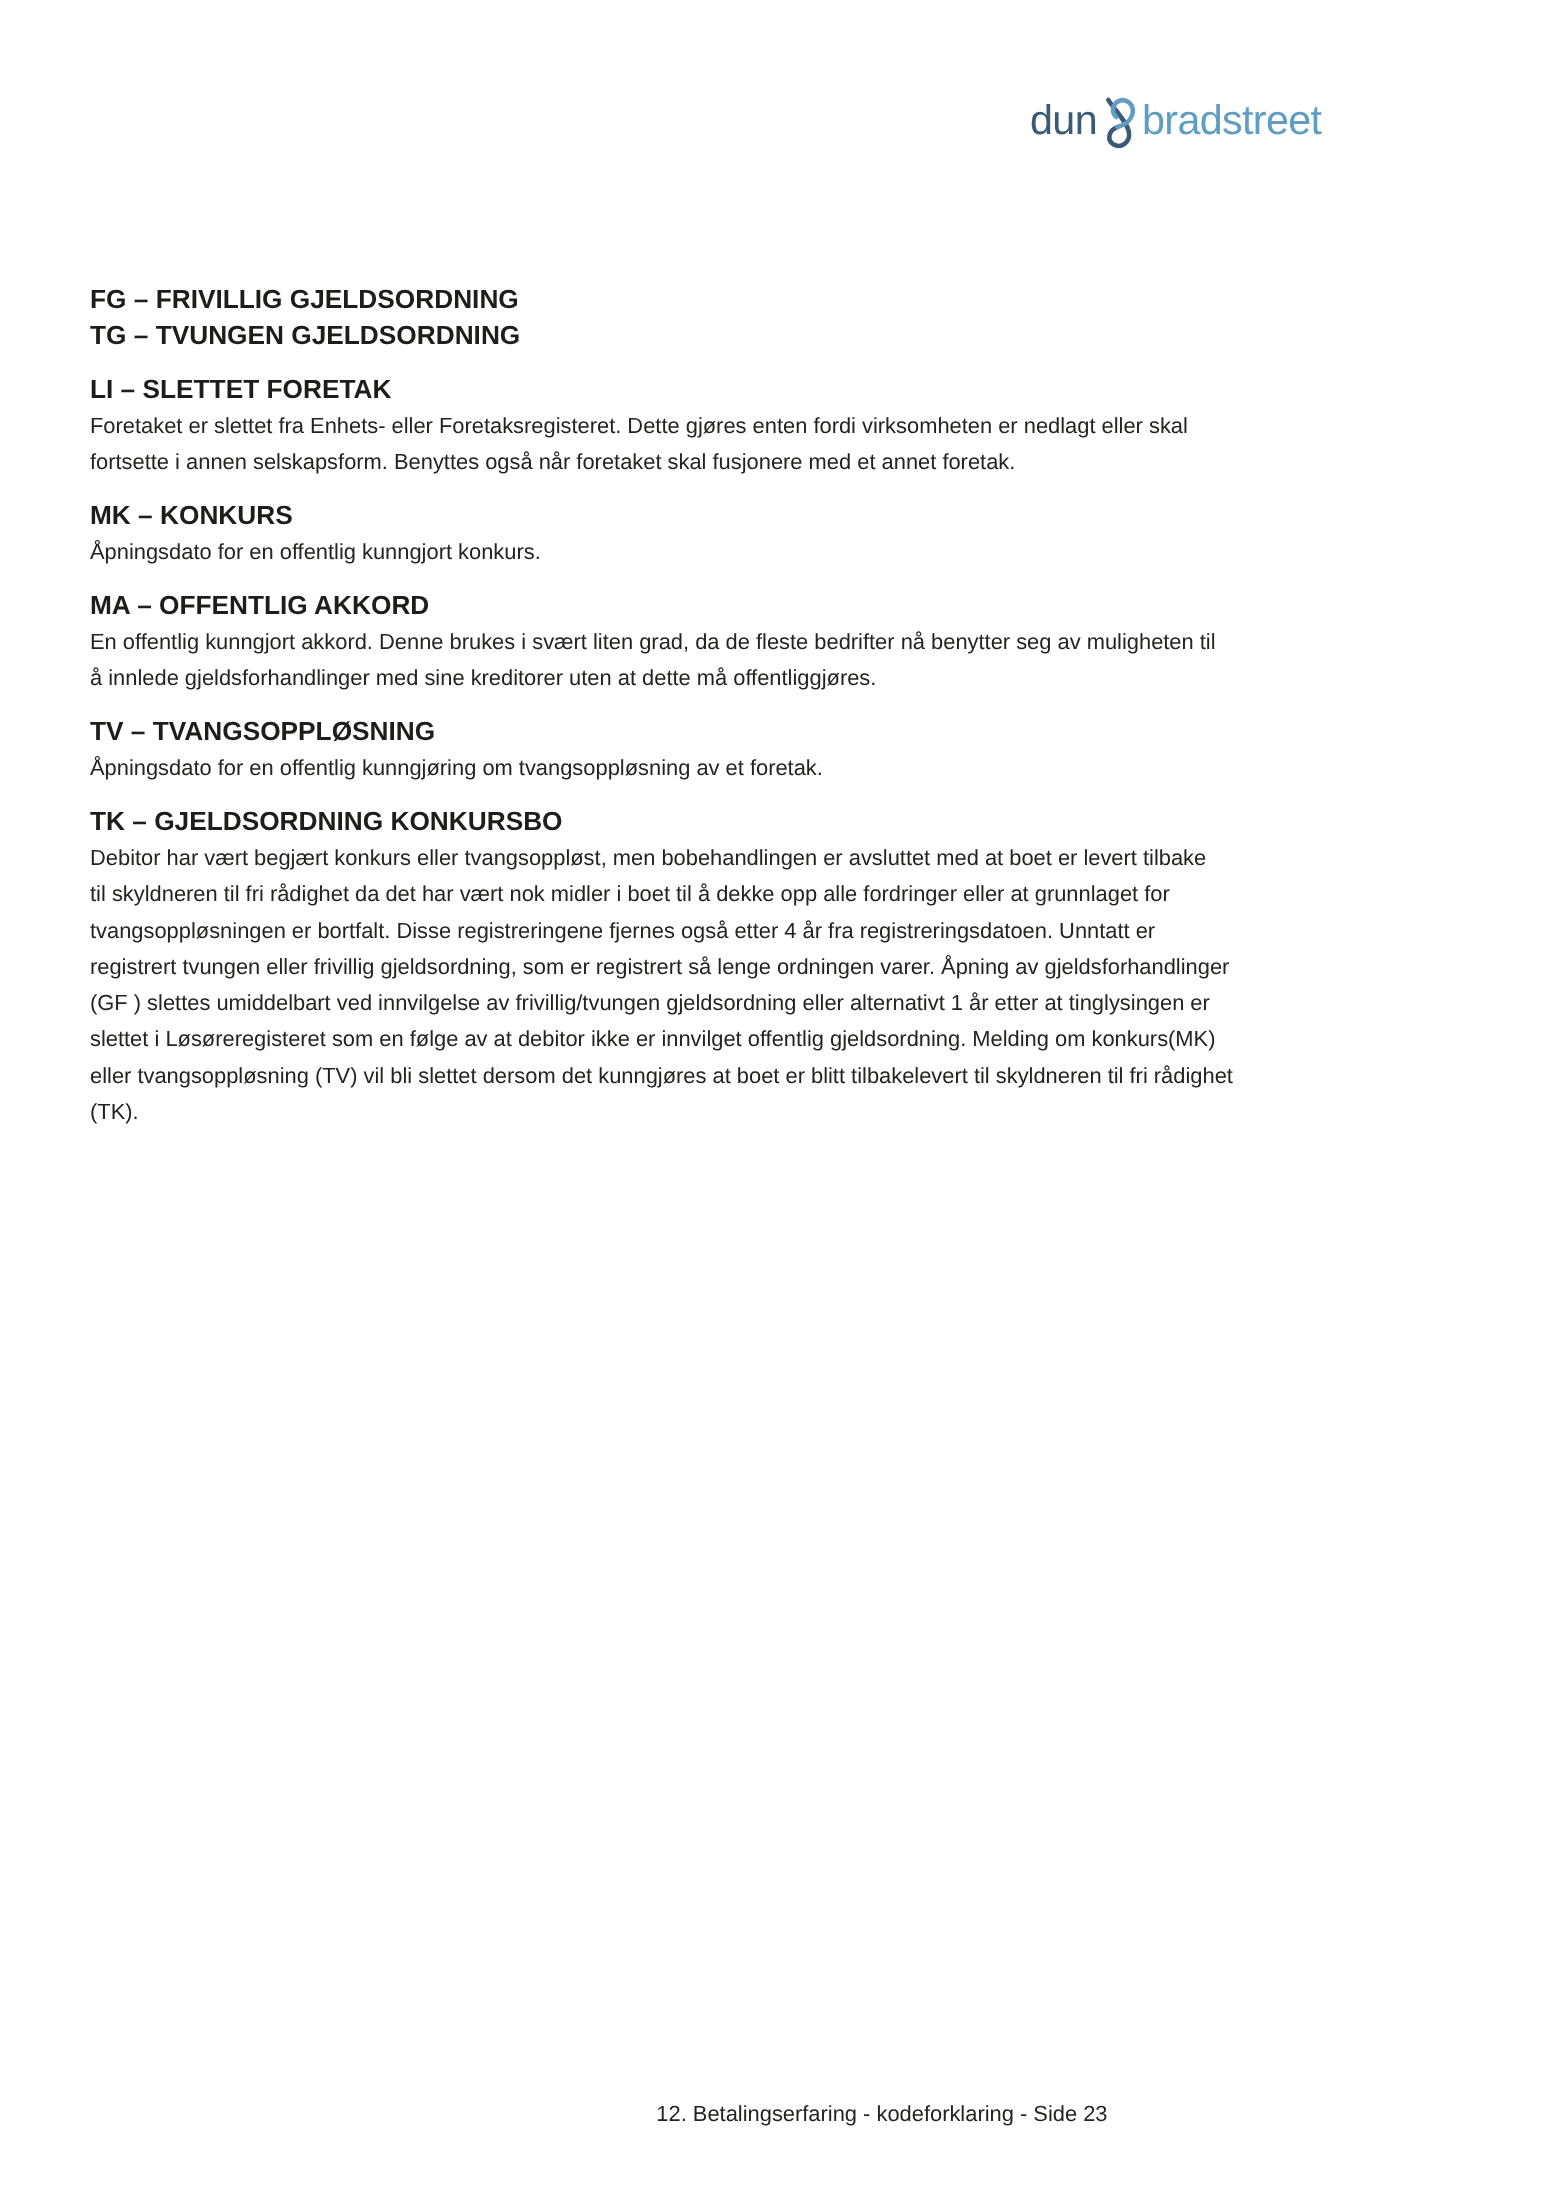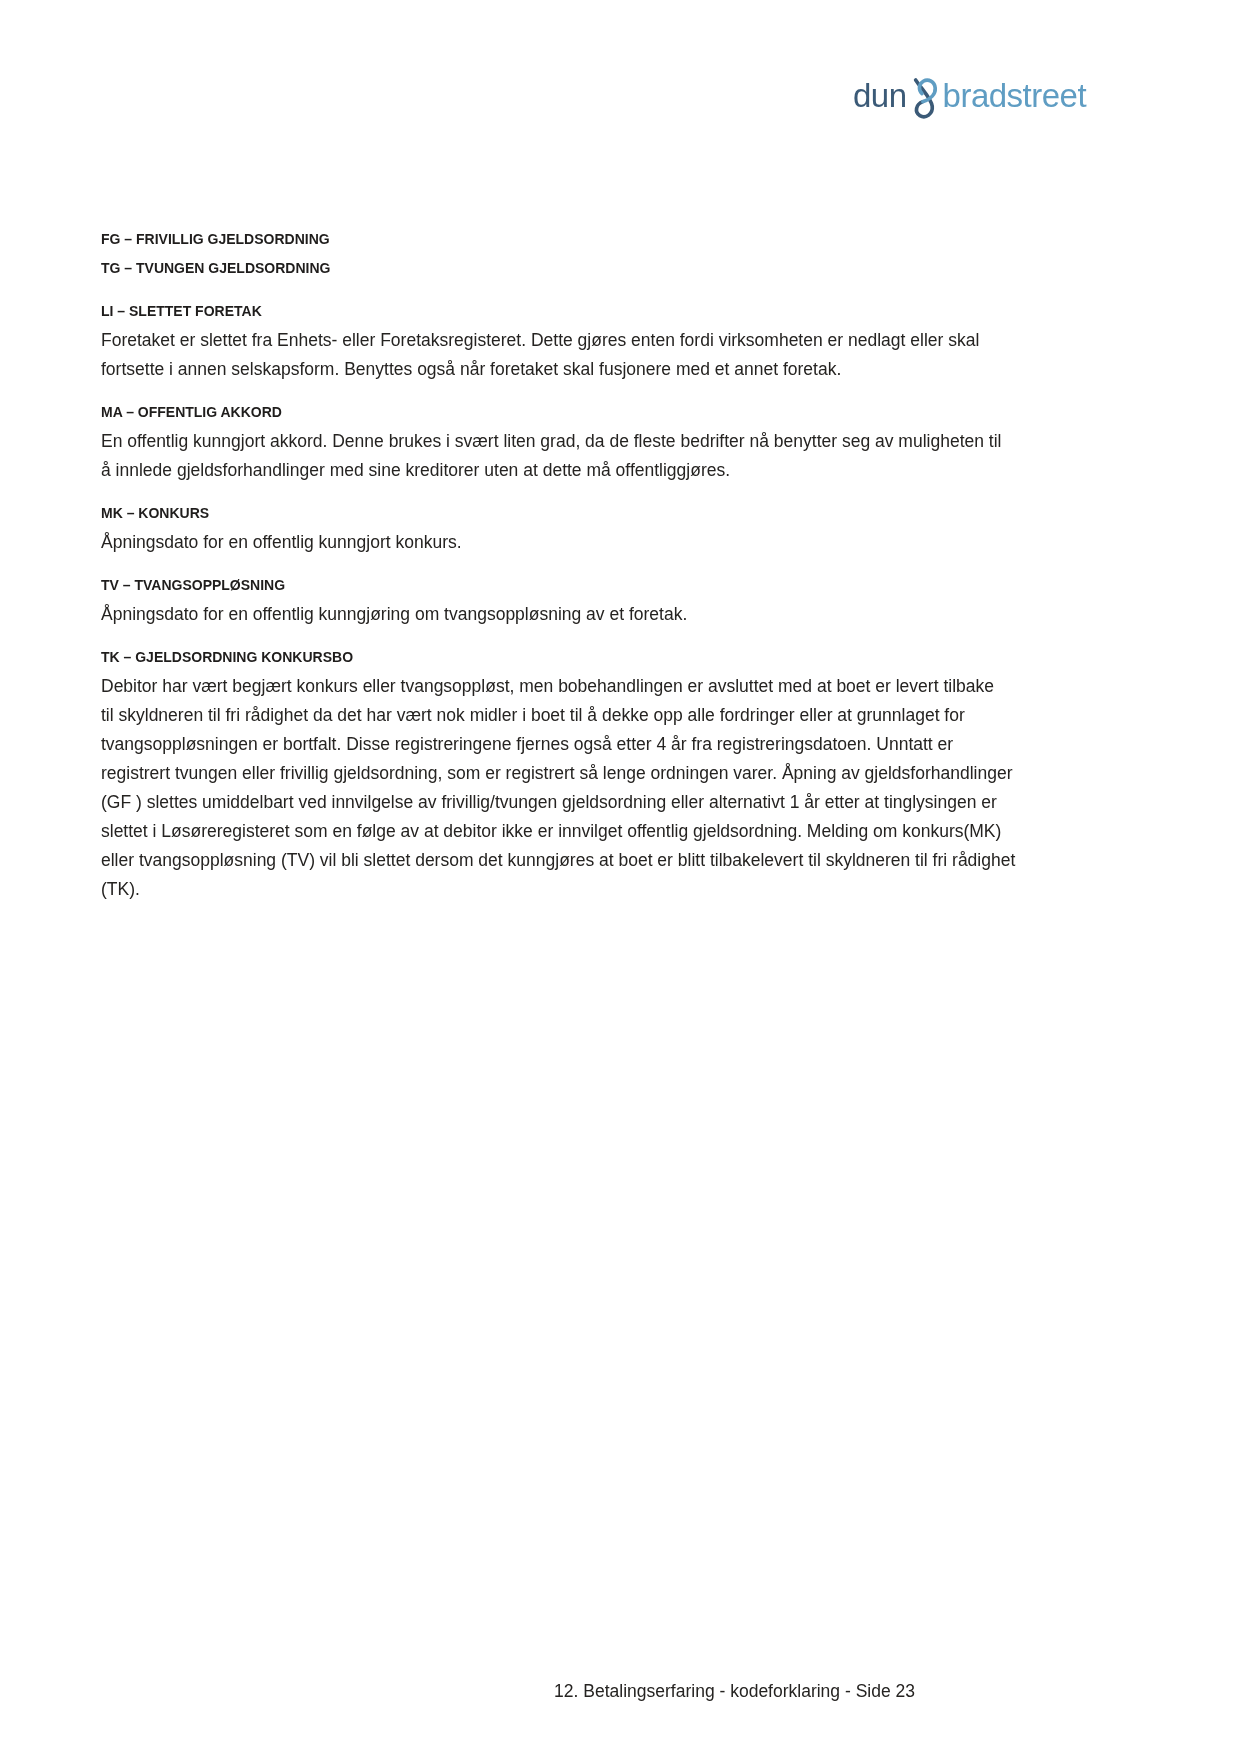--- a/index.html
+++ b/index.html
@@ -3,21 +3,20 @@
 <meta charset="utf-8">
 <style>
   html, body { margin: 0; padding: 0; background: #ffffff; }
   .page {
     position: relative;
     width: 1093px;
     height: 1754px;
     background: #ffffff;
     font-family: "Liberation Sans", sans-serif;
     overflow: hidden;
-    margin-left: 29px;
   }
   
   .logo {
     position: absolute;
     top: 76px;
     left: 824px;
     display: flex;
     align-items: flex-end;
     letter-spacing: -0.5px;
     font-size: 33px;
@@ -33,21 +32,21 @@
     left: 72px;
     top: 225px;
     width: 1105px;
     color: #252321;
     font-size: 17.5px;
     line-height: 29px;
   }
   .code-section + .code-section { margin-top: 14px; }
   .code-section h2 {
     margin: 0;
-    font-size: 14px;
+    font-size: 21px;
     line-height: 29px;
     font-weight: bold;
     color: #1f1d1c;
     white-space: pre-line;
   }
   .code-section p {
     margin: 0;
     white-space: pre-line;
   }
   
@@ -82,28 +81,28 @@
 TG – TVUNGEN GJELDSORDNING</h2>
     </section>
 
     <section class="code-section">
       <h2>LI – SLETTET FORETAK</h2>
       <p>Foretaket er slettet fra Enhets- eller Foretaksregisteret. Dette gjøres enten fordi virksomheten er nedlagt eller skal
 fortsette i annen selskapsform. Benyttes også når foretaket skal fusjonere med et annet foretak.</p>
     </section>
 
     <section class="code-section">
+      <h2>MK – KONKURS</h2>
+      <p>Åpningsdato for en offentlig kunngjort konkurs.</p>
+    </section>
+
+    <section class="code-section">
       <h2>MA – OFFENTLIG AKKORD</h2>
       <p>En offentlig kunngjort akkord. Denne brukes i svært liten grad, da de fleste bedrifter nå benytter seg av muligheten til
 å innlede gjeldsforhandlinger med sine kreditorer uten at dette må offentliggjøres.</p>
-    </section>
-
-    <section class="code-section">
-      <h2>MK – KONKURS</h2>
-      <p>Åpningsdato for en offentlig kunngjort konkurs.</p>
     </section>
 
     <section class="code-section">
       <h2>TV – TVANGSOPPLØSNING</h2>
       <p>Åpningsdato for en offentlig kunngjøring om tvangsoppløsning av et foretak.</p>
     </section>
 
     <section class="code-section">
       <h2>TK – GJELDSORDNING KONKURSBO</h2>
       <p>Debitor har vært begjært konkurs eller tvangsoppløst, men bobehandlingen er avsluttet med at boet er levert tilbake

